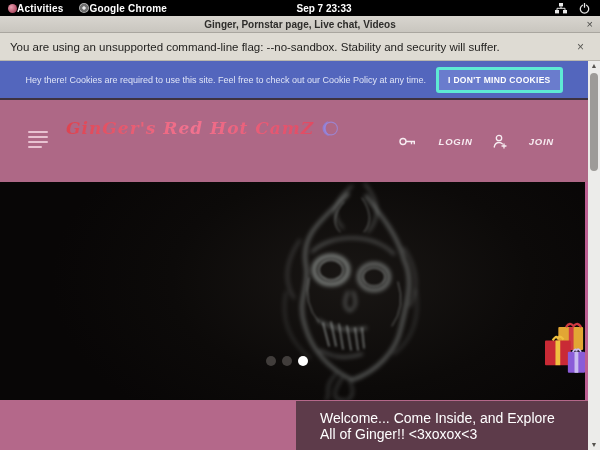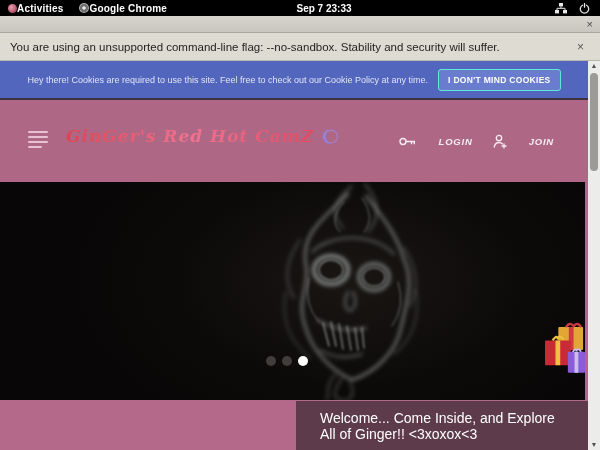--- a/index.html
+++ b/index.html
@@ -46,31 +46,31 @@
   .vscrollbar .arrow.down { bottom:0; }
   .vscrollbar .thumb { position:absolute; left:2px; top:12px; width:8px; height:98px;
     background:#9d9b98; border-radius:4px; }
 
   
   .cookiebar { position:relative; width:588px; height:39px; background:#5366bd;
     border-bottom:2px solid #3e3240;
     display:flex; align-items:center; justify-content:center; gap:10px; }
   .cookiebar .cmsg { font-size:9px; color:#dfe4f7; }
   .cookie-btn { font-size:8.5px; font-weight:bold; color:#fff; letter-spacing:.3px;
-    background:#6a7ccd; border:1px solid #5eead4; border-radius:3px; padding:5px 9px;
+    background:#6a7ccd; border:3px solid #5eead4; border-radius:3px; padding:5px 9px;
     cursor:pointer; white-space:nowrap; }
 
   
   .siteheader { position:relative; width:588px; height:82px; background:#ae6886;
     display:flex; align-items:center; }
   .hamburger { position:absolute; left:28px; top:31px; width:20px; height:17px;
     display:flex; flex-direction:column; justify-content:space-between; cursor:pointer; }
   .hamburger i { display:block; height:2px; background:rgba(255,228,238,.72); border-radius:1px; }
   .hamburger i:last-child { width:70%; }
-  .logo { position:absolute; left:66px; top:26px; display:flex; align-items:center; gap:7px;
+  .logo { position:absolute; left:66px; top:18px; display:flex; align-items:center; gap:7px;
     cursor:pointer; }
   .logo-text { font-family:"DejaVu Serif", serif; font-style:italic; font-weight:bold;
     font-size:17px; letter-spacing:1px; color:#e8566b;
     background:linear-gradient(90deg,#dd4350,#f27390,#e04a62);
     -webkit-background-clip:text; background-clip:text; -webkit-text-fill-color:transparent; }
   .header-actions { position:absolute; right:34px; top:0; height:82px;
     display:flex; align-items:center; gap:20px; }
   .hact { display:flex; align-items:center; gap:22px; cursor:pointer; }
   .hact .hlbl { font-size:9.5px; font-weight:bold; font-style:italic;
     letter-spacing:.8px; color:#f7ecf1; }
@@ -120,20 +120,21 @@
         <path d="M6,3.4 V5.3 M2,7 V5.3 H10 V7" stroke="#e8e8e8" stroke-width="1" fill="none"></path>
       </svg>
       <svg width="11" height="11" viewBox="0 0 12 12">
         <path d="M3.8,2.5 A4.6,4.6 0 1 0 8.2,2.5" stroke="#e8e8e8" stroke-width="1.4" fill="none" stroke-linecap="round"></path>
         <line x1="6" y1="0.6" x2="6" y2="4.6" stroke="#e8e8e8" stroke-width="1.4" stroke-linecap="round"></line>
       </svg>
     </div>
   </div>
 
   <div class="titlebar">
+    <div class="wtitle">Ginger, Pornstar page, Live chat, Videos</div>
     <div class="wclose">×</div>
   </div>
 
   <div class="warnbar">
     <span class="wmsg">You are using an unsupported command-line flag: --no-sandbox. Stability and security will suffer.</span>
     <span class="wclose">×</span>
   </div>
 
   <div class="pagewrap">
     <div class="viewport">

